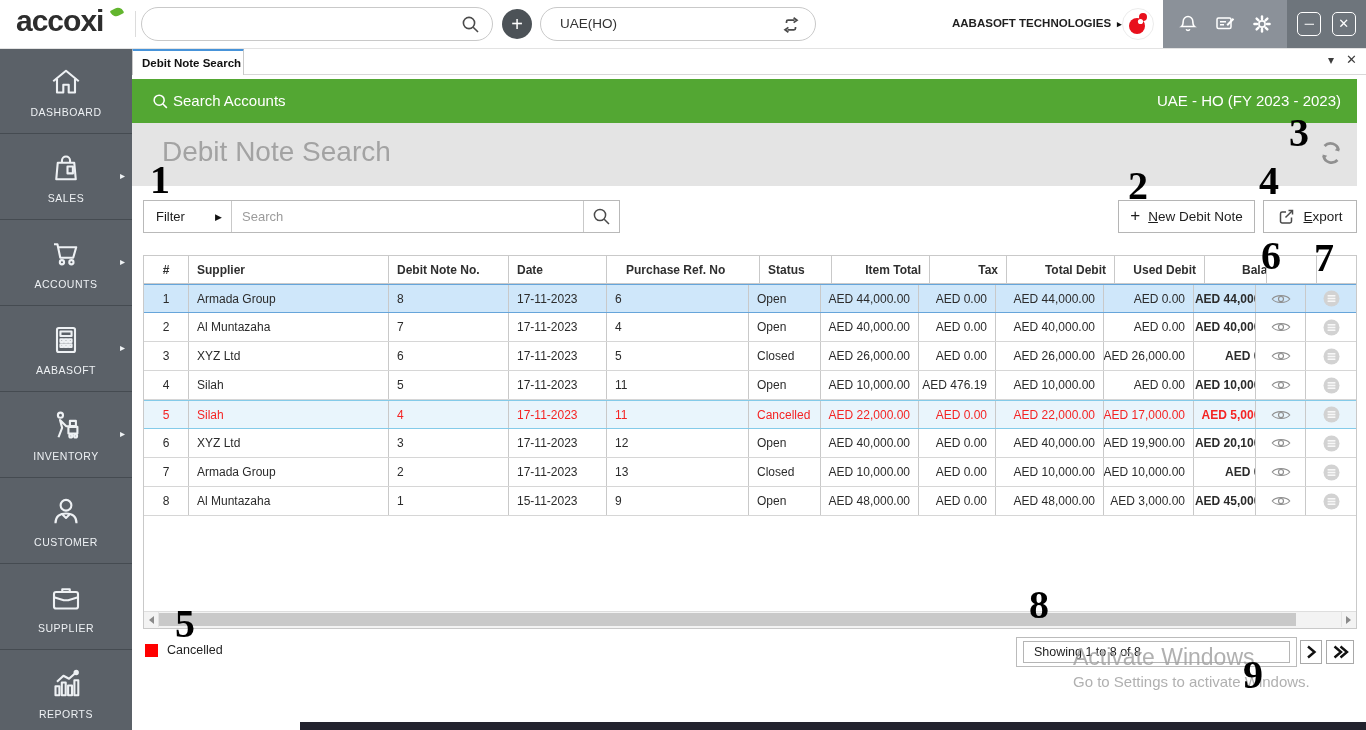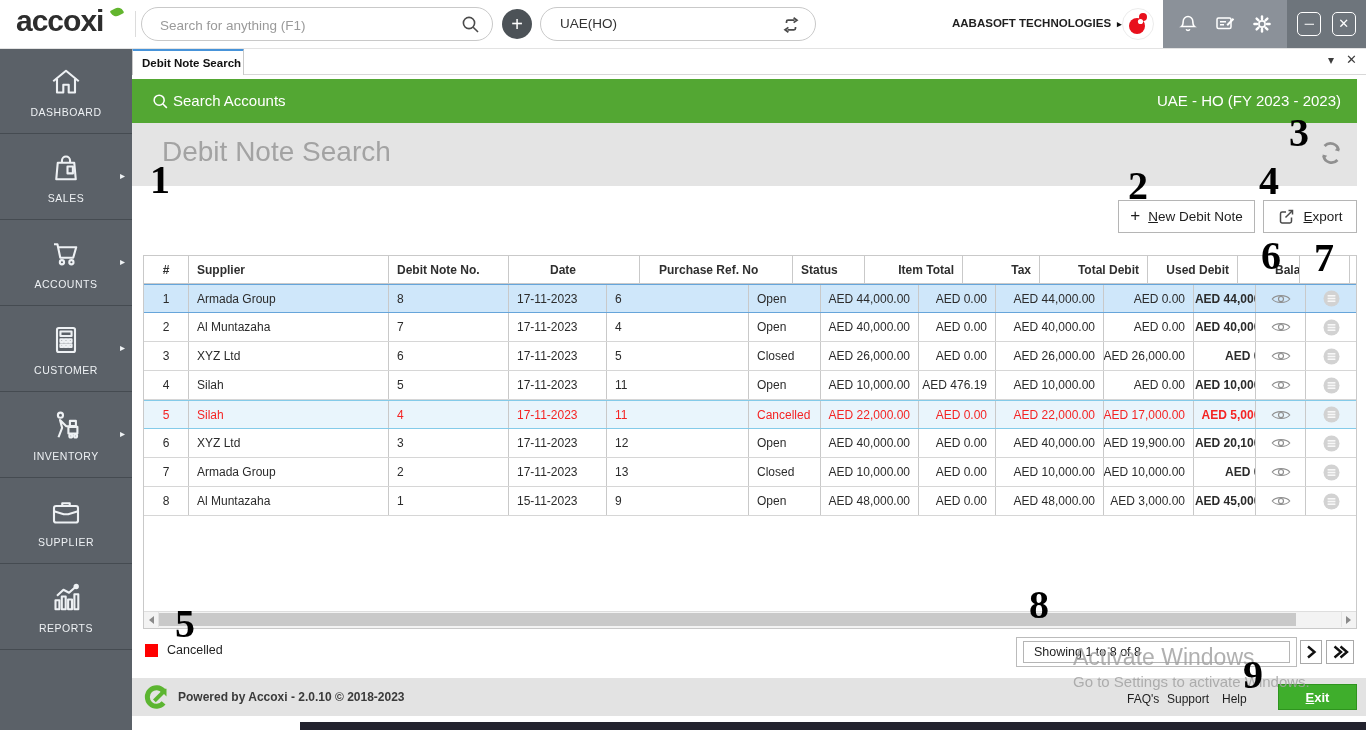--- a/index.html
+++ b/index.html
@@ -101,21 +101,20 @@
 </head>
 <body>
 
 <div id="topbar">
   <div id="logo">
     <span>accoxi</span>
     <i class="leaf"></i>
   </div>
   <div id="top-divider"></div>
   <div id="top-search">
-    <input placeholder="Search for anything (F1)" style="">
     <span class="mag">
       <svg width="19" height="19" viewBox="0 0 19 19">
           <circle cx="8" cy="8" r="5.6" fill="none" stroke="#4a4a4a" stroke-width="1.6"></circle>
           <path d="M12.2 12.2 L17 17" stroke="#4a4a4a" stroke-width="1.6"></path>
         </svg>
     </span>
   </div>
   <button id="top-plus">+</button>
   <div id="top-branch">
     <span class="txt">UAE(HO)</span>
@@ -212,36 +211,46 @@
           <rect x="6" y="4" width="12" height="16" rx="1.2"></rect>
           <rect x="8.3" y="6.3" width="7.4" height="3"></rect>
           <rect x="8.3" y="11.5" width="1.8" height="1.8"></rect>
           <rect x="11.1" y="11.5" width="1.8" height="1.8"></rect>
           <rect x="13.9" y="11.5" width="1.8" height="1.8"></rect>
           <rect x="8.3" y="14.8" width="1.8" height="1.8"></rect>
           <rect x="11.1" y="14.8" width="1.8" height="1.8"></rect>
           <rect x="13.9" y="14.8" width="1.8" height="1.8"></rect>
         </svg>
       </span>
-    <span class="sb-label">CUSTOMER</span>
+    <span class="sb-label">AABASOFT</span>
     <span class="sb-arrow">▸</span>
   </div>
   <div class="sb-item">
     <span>
         <svg width="36" height="36" viewBox="0 0 24 24" fill="none" stroke="#eef1f4" stroke-width="1.4" stroke-linejoin="round">
           <circle cx="8.3" cy="4.8" r="1.7"></circle>
           <path d="M7 19.5 L9.4 13.2 L8 8 L12.2 12.2 H14"></path>
           <rect x="13.6" y="12.6" width="6" height="4.4"></rect>
           <rect x="14.6" y="8.6" width="4" height="3.4"></rect>
           <circle cx="15.2" cy="18.6" r="1"></circle>
           <circle cx="18.4" cy="18.6" r="1"></circle>
         </svg>
       </span>
     <span class="sb-label">INVENTORY</span>
     <span class="sb-arrow">▸</span>
+  </div>
+  <div class="sb-item">
+    <span>
+        <svg width="36" height="36" viewBox="0 0 24 24" fill="none" stroke="#eef1f4" stroke-width="1.4" stroke-linejoin="round">
+          <circle cx="12" cy="7.5" r="3.6"></circle>
+          <path d="M5 19.5 C5 14.5 8 13 12 13 C16 13 19 14.5 19 19.5"></path>
+          <path d="M9.5 13.5 L12 16 L14.5 13.5"></path>
+        </svg>
+      </span>
+    <span class="sb-label">CUSTOMER</span>
   </div>
   <div class="sb-item">
     <span>
         <svg width="36" height="36" viewBox="0 0 24 24" fill="none" stroke="#eef1f4" stroke-width="1.4" stroke-linejoin="round">
           <rect x="4" y="8" width="16" height="11" rx="1.4"></rect>
           <path d="M9.5 8 V6.2 H14.5 V8"></path>
           <path d="M4 11.5 L10.5 13.5 H13.5 L20 11.5"></path>
         </svg>
       </span>
     <span class="sb-label">SUPPLIER</span>
@@ -286,41 +295,54 @@
     <span id="refresh-btn">
       <svg width="30" height="30" viewBox="0 0 28 28" fill="none" stroke="#909090" stroke-width="2.6">
         <path d="M8 7.5 A7.5 7.5 0 0 1 21 11.5"></path>
           <polygon points="21.8,12.6 17.6,11.4 21,7.6" fill="#909090" stroke="none"></polygon>
         <path d="M20 20.5 A7.5 7.5 0 0 1 7 16.5"></path>
           <polygon points="6.2,15.4 10.4,16.6 7,20.4" fill="#909090" stroke="none"></polygon>
       </svg>
     </span>
   </div>
 
+  <div id="filter-box">
+    <div id="filter-cell">
+      <span>Filter</span>
+      <span class="tri">▶</span>
+    </div>
+    <input id="filter-search" placeholder="Search" style="">
+    <div id="filter-mag">
+      <svg width="19" height="19" viewBox="0 0 19 19">
+          <circle cx="8" cy="8" r="5.6" fill="none" stroke="#4a4a4a" stroke-width="1.5"></circle>
+          <path d="M12.2 12.2 L17 17" stroke="#4a4a4a" stroke-width="1.5"></path>
+        </svg>
+    </div>
+  </div>
   <button class="btn" id="btn-new">
     <span class="plus">+</span>
     <span><u>N</u>ew Debit Note</span>
   </button>
   <button class="btn" id="btn-export">
     <span>
       <svg width="18" height="18" viewBox="0 0 18 18" fill="none" stroke="#4a4a4a" stroke-width="1.5">
           <path d="M9 4 H5.2 A1.7 1.7 0 0 0 3.5 5.7 V13.3 A1.7 1.7 0 0 0 5.2 15 H12.8 A1.7 1.7 0 0 0 14.5 13.3 V9.5"></path>
           <path d="M8.5 9.5 L15.3 2.7"></path>
           <path d="M11.5 2.5 H15.5 V6.5"></path>
         </svg>
     </span>
     <span><u>E</u>xport</span>
   </button>
 
   <div id="grid">
     <div class="t-head" id="grid-head">
         <div class="cell al-c" style="width: 45px;">#</div>
         <div class="cell al-l" style="width: 200px;">Supplier</div>
         <div class="cell al-l" style="width: 120px;">Debit Note No.</div>
-        <div class="cell al-l" style="width: 98px; margin-left: 33px;">Date</div>
+        <div class="cell al-l" style="width: 98px;">Date</div>
         <div class="cell al-l" style="width: 142px; margin-left: 11px;">Purchase Ref. No</div>
         <div class="cell al-l" style="width: 72px;">Status</div>
         <div class="cell al-r" style="width: 98px;">Item Total</div>
         <div class="cell al-r" style="width: 77px;">Tax</div>
         <div class="cell al-r" style="width: 108px;">Total Debit</div>
         <div class="cell al-r" style="width: 90px;">Used Debit</div>
         <div class="cell bal" style="width: 62px;">
           <span class="bal-inner">Balance</span>
         </div>
         <div class="cell al-l" style="width: 50px;"></div>
@@ -582,36 +604,20 @@
     <svg width="12" height="16" viewBox="0 0 12 16">
         <path d="M3 2.5 L9.5 8 L3 13.5" fill="none" stroke="#111" stroke-width="2.4"></path>
       </svg>
   </div>
   <div class="pag-btn" id="pag-last">
     <svg width="17" height="16" viewBox="0 0 17 16">
         <path d="M2.5 2.5 L9 8 L2.5 13.5 M8.5 2.5 L15 8 L8.5 13.5" fill="none" stroke="#111" stroke-width="2.4"></path>
       </svg>
   </div>
 
-  <div id="footer">
-    <span id="footer-logo">
-      <svg width="26" height="26" viewBox="0 0 24 24">
-          <path d="M19 6.5 A8.5 8.5 0 1 0 19 17.5" fill="none" stroke="#5cb531" stroke-width="4.6"></path>
-          <path d="M10.5 15.5 L19.5 6.5" stroke="#5cb531" stroke-width="3.6"></path>
-          <polygon points="21.7,4.3 21.7,11.5 14.5,4.3" fill="#5cb531"></polygon>
-        </svg>
-    </span>
-    <span id="powered">Powered by Accoxi - 2.0.10 © 2018-2023</span>
-    <span class="flink" id="link-faq">FAQ's</span>
-    <span class="flink" id="link-support">Support</span>
-    <span class="flink" id="link-help">Help</span>
-    <button id="btn-exit">
-        <span><u>E</u>xit</span>
-      </button>
-  </div>
 </div>
 
 <div id="wm1">Activate Windows</div>
 <div id="wm2">Go to Settings to activate Windows.</div>
 <div id="taskbar"></div>
 <div id="annotations">
     <div class="ann" style="left: 150px; top: 160px;">1</div>
     <div class="ann" style="left: 1128px; top: 166px;">2</div>
     <div class="ann" style="left: 1289px; top: 113px;">3</div>
     <div class="ann" style="left: 1259px; top: 161px;">4</div>

